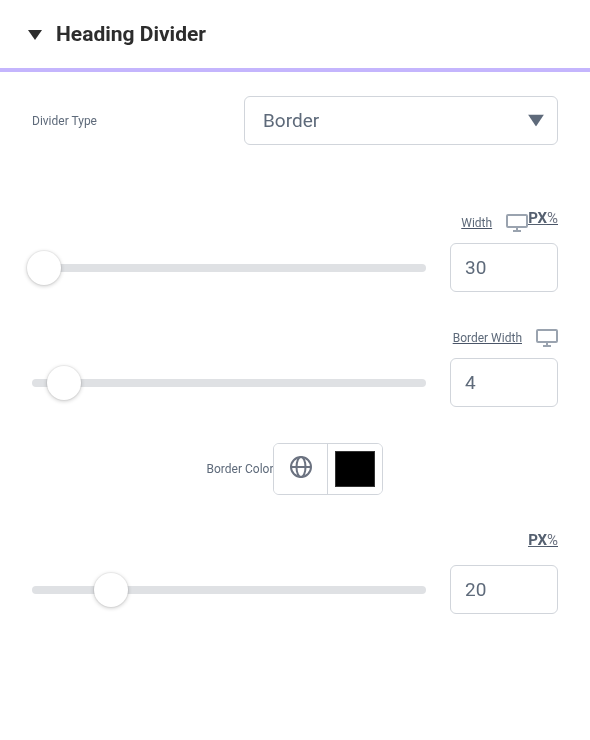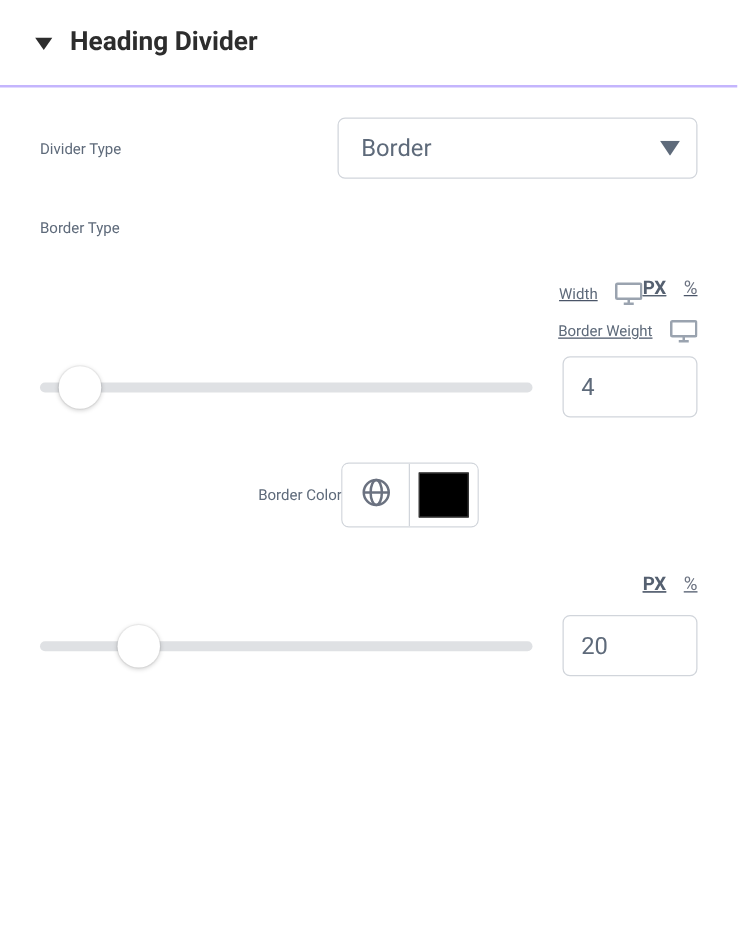--- a/index.html
+++ b/index.html
@@ -9,21 +9,21 @@
       width: 590px;
       height: 740px;
       overflow: hidden;
       color: #4a5568;
     }
     .section-header {
       display: flex;
       align-items: center;
       gap: 14px;
       padding: 22px 28px;
-      border-bottom: 2px solid #c4b5fd;
+      border-bottom: 4px solid #c4b5fd;
     }
     .section-header .title {
       font-size: 21px;
       font-weight: 700;
       color: #2d2d2d;
     }
     .panel-body {
       padding: 24px 32px;
     }
     .field-row {
@@ -44,41 +44,41 @@
     }
     .select-wrapper select {
       appearance: none;
       -webkit-appearance: none;
       font-size: 19px;
       color: #5e6a7a;
       padding: 12px 56px 12px 18px;
       border: 1px solid #d1d5db;
       border-radius: 6px;
       background: #fff;
-      width: 288px;
+      width: 314px;
       cursor: pointer;
       font-family: inherit;
     }
     .select-caret {
       position: absolute;
       right: 14px;
       top: 50%;
       transform: translateY(-50%);
       pointer-events: none;
     }
     .subheader-row {
       display: flex;
       align-items: flex-end;
       justify-content: flex-end;
       margin-bottom: 10px;
       text-decoration: underline;
     }
     .unit-group {
       display: flex;
-      gap: 14px;
+      gap: 0;
       font-size: 15px;
       padding-bottom: 6px;
     }
     .unit {
       color: #6b7280;
       cursor: pointer;
     }
     .unit.active {
       font-weight: 700;
       text-decoration: underline;
@@ -184,43 +184,49 @@
       </select>
       <span class="select-caret">
         <svg width="16" height="12" viewBox="0 0 16 12">
             <polygon points="0,0 16,0 8,12" fill="#5e6a7a"></polygon>
           </svg>
       </span>
     </div>
   </div>
 
   <div class="field-row">
-    <span class="field-label">Border Type</span>
   </div>
 
   <div class="subheader-row">
     <span class="field-label">
       <span>Width</span>
       <span class="responsive-icon">
         <svg width="22" height="20" viewBox="0 0 22 20" fill="none" stroke="#9aa3af" stroke-width="2">
             <rect x="1" y="2" width="20" height="12" rx="1"></rect>
             <line x1="7" y1="18" x2="15" y2="18"></line>
             <line x1="11" y1="14" x2="11" y2="18"></line>
           </svg>
       </span>
     </span>
     <div class="unit-group">
       <span class="unit active">PX</span>
       <span class="unit">%</span>
     </div>
   </div>
+  <div class="slider-row">
+    <div class="slider">
+      <div class="slider-track"></div>
+      <div class="slider-thumb" style="left:3%"></div>
+    </div>
+    <input class="number-input" value="30" style="">
+  </div>
 
   <div class="subheader-row">
     <span class="field-label">
-      <span>Border Weight</span>
+      <span>Border Width</span>
       <span class="responsive-icon">
         <svg width="22" height="20" viewBox="0 0 22 20" fill="none" stroke="#9aa3af" stroke-width="2">
             <rect x="1" y="2" width="20" height="12" rx="1"></rect>
             <line x1="7" y1="18" x2="15" y2="18"></line>
             <line x1="11" y1="14" x2="11" y2="18"></line>
           </svg>
       </span>
     </span>
   </div>
   <div class="slider-row">

